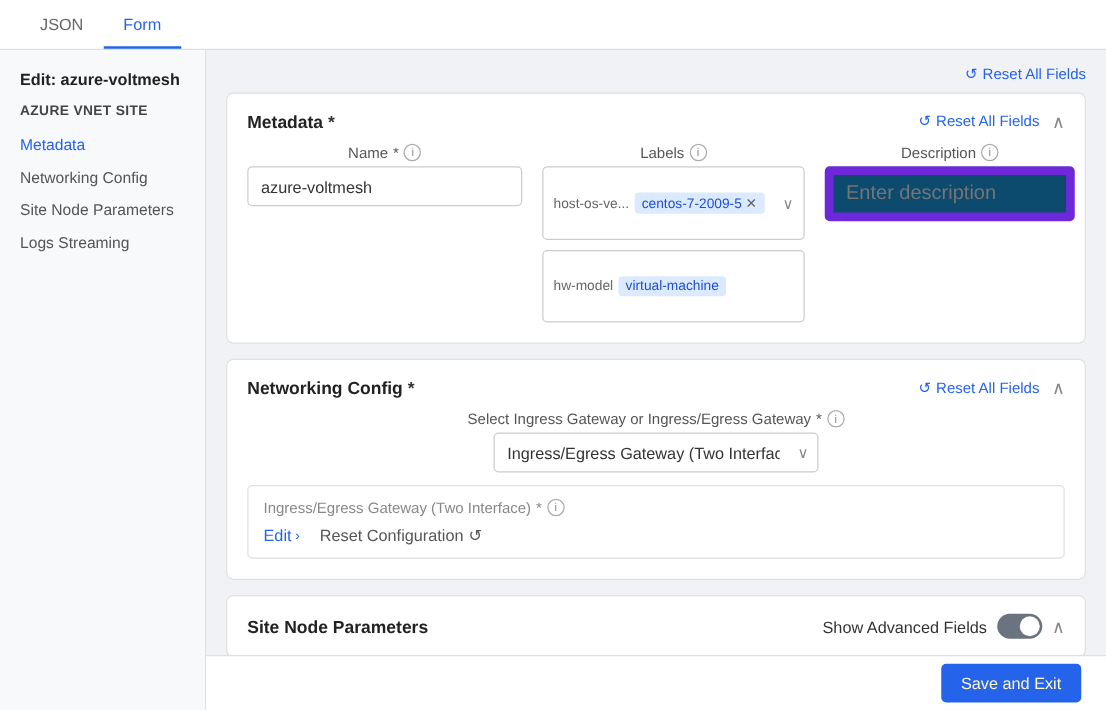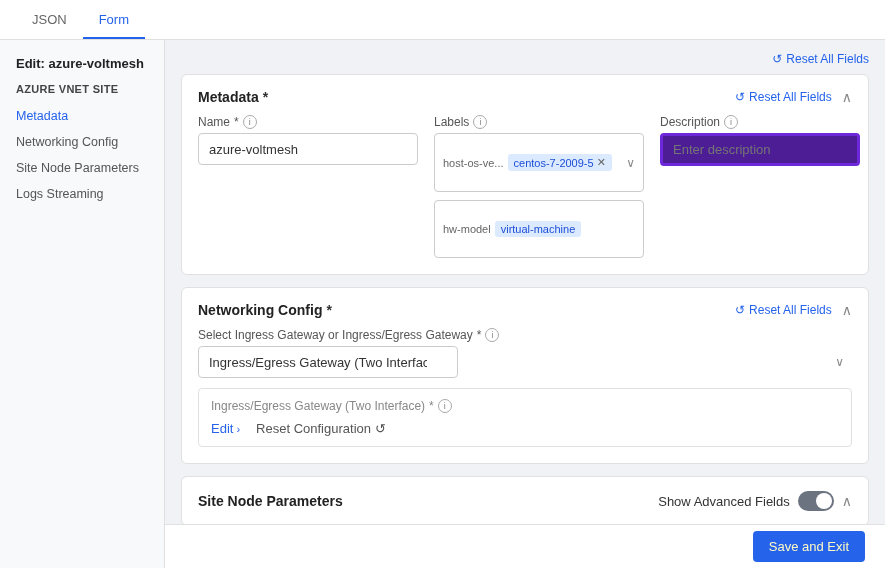--- a/index.html
+++ b/index.html
@@ -41,21 +41,21 @@
       display: flex; align-items: center; justify-content: space-between; padding: 14px 16px 10px;
     }
     .section-title { font-weight: 600; font-size: 14px; color: #222; display: flex; align-items: center; gap: 4px; }
     .section-header-right { display: flex; align-items: center; gap: 10px; }
     .section-reset-btn { display: flex; align-items: center; gap: 4px; color: #2563eb; font-size: 12px; cursor: pointer; background: none; border: none; }
     .chevron-icon { color: #888; font-size: 14px; cursor: pointer; }
 
     .section-body { padding: 0 16px 16px; }
 
     .field-row { display: flex; gap: 16px; align-items: flex-start; }
-    .field-group { display: flex; flex-direction: column; gap: 4px; }
+    .field-group { display: flex; flex-direction: column; gap: 4px; align-items: center; }
     .field-label { font-size: 12px; color: #555; display: flex; align-items: center; gap: 4px; }
     .info-icon { width: 14px; height: 14px; border-radius: 50%; border: 1px solid #aaa; display: inline-flex; align-items: center; justify-content: center; font-size: 9px; color: #888; cursor: pointer; }
 
     .text-input {
       border: 1px solid #ccc; border-radius: 4px; padding: 6px 10px; font-size: 13px; color: #333; width: 220px; height: 32px; background: #fff;
     }
 
     .labels-container {
       border: 1px solid #ccc; border-radius: 4px; padding: 20px 8px; min-height: 32px; width: 210px; display: flex; flex-wrap: wrap; gap: 4px; align-items: center;
     }
@@ -63,21 +63,21 @@
       background: #e8eaf6; border-radius: 3px; padding: 2px 6px; font-size: 11px; color: #333; display: flex; align-items: center; gap: 3px;
     }
     .label-tag.blue-tag { background: #dbeafe; color: #1d4ed8; }
     .label-key { color: #666; font-size: 11px; }
     .label-close { cursor: pointer; color: #666; font-size: 11px; }
     .labels-chevron { color: #888; font-size: 12px; margin-left: auto; cursor: pointer; }
 
     .more-link { color: #2563eb; font-size: 12px; cursor: pointer; margin-top: 6px; display: inline-block; }
 
     .description-input {
-      border: 3px solid #6d28d9; border-radius: 4px; padding: 6px 10px; font-size: 13px; color: #aaa; flex: 1; height: 32px; background: #4c1d95; min-width: 200px;
+      border: 7px solid #6d28d9; border-radius: 4px; padding: 6px 10px; font-size: 16px; color: #aaa; flex: 1; height: 32px; background: #0c4a6e; min-width: 200px;
     }
 
     .select-wrapper { position: relative; display: inline-block; }
     .select-input {
       border: 1px solid #ccc; border-radius: 4px; padding: 6px 30px 6px 10px; font-size: 13px; color: #333; width: 260px; height: 32px; background: #fff; appearance: none; cursor: pointer;
     }
     .select-arrow { position: absolute; right: 8px; top: 50%; transform: translateY(-50%); color: #888; pointer-events: none; font-size: 12px; }
 
     .ingress-config-box {
       border: 1px solid #e0e0e0; border-radius: 4px; padding: 10px 12px; margin-top: 10px;

